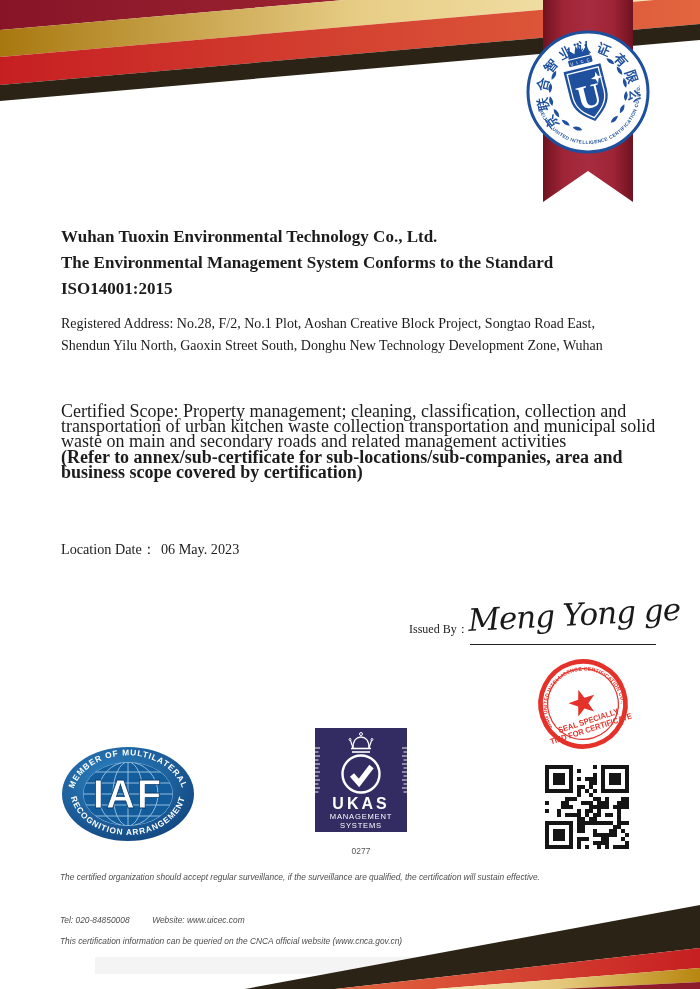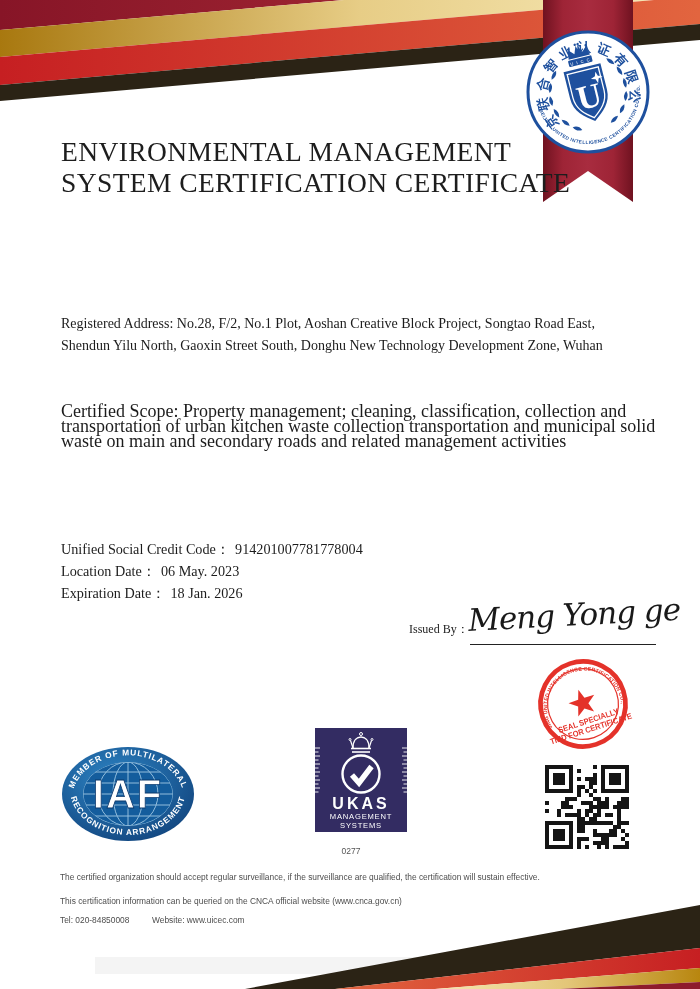--- a/index.html
+++ b/index.html
@@ -11,22 +11,22 @@
   .addresses{left:61px;top:313px;width:584px;font-size:14px;line-height:21.7px;}
   .scope{left:61px;top:404px;width:600px;font-size:18px;line-height:15.2px;}
   .scope .note{font-weight:bold;}
   .details{left:61px;top:539px;font-size:14.2px;line-height:21.8px;}
   .details .lbl{margin-right:5px;}
   .issued-label{left:409px;top:621px;font-size:12px;}
   .signature{left:468px;top:597px;width:192px;text-align:center;
              font-family:"DejaVu Serif",serif;font-style:italic;font-size:31px;
              transform:rotate(-3deg);color:#191919;letter-spacing:-1px;white-space:nowrap;}
   .sig-line{left:470px;top:644px;width:186px;border-top:1.8px solid #222;height:0;}
-  .footer-line{left:60px;font-family:"Liberation Sans",sans-serif;font-size:8.4px;color:#4d4d4d;white-space:nowrap;}
-  .ukas-number{left:305px;top:846px;width:92px;text-align:center;
+  .footer-line{left:60px;font-family:"Liberation Sans",sans-serif;font-size:8.4px;color:#4d4d4d;white-space:nowrap;font-style:italic;}
+  .ukas-number{left:315px;top:846px;width:92px;text-align:center;
                font-family:"Liberation Sans",sans-serif;font-size:8.5px;color:#555;}
   svg text{font-family:"Liberation Sans",sans-serif;}
   svg .serif{font-family:"Liberation Serif",serif;}
 </style>
 </head>
 <body>
 
 <div class="page">
 
   <svg class="abs" style="left:0;top:0" width="700" height="220" viewBox="0 0 700 220">
@@ -103,43 +103,39 @@
         <use href="#leaf" transform="translate(83,96.9) rotate(150)"></use>
         <use href="#leaf" transform="translate(93.1,88.4) rotate(130)"></use>
         <use href="#leaf" transform="translate(99.7,77) rotate(110)"></use>
         <use href="#leaf" transform="translate(102,64) rotate(90)"></use>
         <use href="#leaf" transform="translate(99.7,51) rotate(70)"></use>
         <use href="#leaf" transform="translate(93.1,39.6) rotate(50)"></use>
       </g>
     </g>
   </svg>
 
-  <div class="abs title">
-    <div>ENVIRONMENTAL MANAGEMENT</div>
-    <div>SYSTEM CERTIFICATION CERTIFICATE</div>
+
+  <div class="abs company">
+    <div>Wuhan Tuoxin Environmental Technology Co., Ltd.</div>
+    <div>The Environmental Management System Conforms to the Standard</div>
+    <div>ISO14001:2015</div>
   </div>
-
 
   <div class="abs addresses">
     <div>Registered Address: No.28, F/2, No.1 Plot, Aoshan Creative Block Project, Songtao Road East, Shendun Yilu North, Gaoxin Street South, Donghu New Technology Development Zone, Wuhan</div>
   </div>
 
   <div class="abs scope">
     <div>Certified Scope: Property management; cleaning, classification, collection and transportation of urban kitchen waste collection transportation and municipal solid waste on main and secondary roads and related management activities</div>
+    <div class="note">(Refer to annex/sub-certificate for sub-locations/sub-companies, area and business scope covered by certification)</div>
   </div>
 
   <div class="abs details">
     <div>
-      <span class="lbl">Unified Social Credit Code：</span><span>914201007781778004</span>
-    </div>
-    <div>
       <span class="lbl">Location Date：</span><span>06 May. 2023</span>
-    </div>
-    <div>
-      <span class="lbl">Expiration Date：</span><span>18 Jan. 2026</span>
     </div>
   </div>
 
   <div class="abs issued-label">Issued By：</div>
   <div class="abs signature">Meng Yong ge</div>
   <div class="abs sig-line"></div>
 
   <svg class="abs" style="left:533px;top:654px;opacity:.93" width="100" height="100" viewBox="0 0 106 106">
     <defs>
       <path id="stampArc" d="M 14.5,66 A 39.5,39.5 0 1 1 91.5,66"></path>
@@ -469,21 +465,21 @@
       <rect x="78" y="82" width="4" height="4" fill="#151515"></rect>
       <rect x="82" y="82" width="4" height="4" fill="#151515"></rect>
     </svg>
 
   <div class="abs footer-line" style="top:872px">The certified organization should accept regular surveillance, if the surveillance are qualified, the certification will sustain effective.</div>
   <div class="abs footer-line" style="top:915px">
     <span>Tel: 020-84850008</span>
     <span style="display:inline-block;width:18px"></span>
     <span>Website: www.uicec.com</span>
   </div>
-  <div class="abs footer-line" style="top:896px">This certification information can be queried on the CNCA official website (www.cnca.gov.cn)</div>
+  <div class="abs footer-line" style="top:936px">This certification information can be queried on the CNCA official website (www.cnca.gov.cn)</div>
 
   <svg class="abs" style="left:0;top:889px" width="700" height="100" viewBox="0 0 700 100">
     <defs>
       <linearGradient id="goldGradB" x1="0" y1="0" x2="1" y2="0">
         <stop offset="0" stop-color="#f5e6b2"></stop>
           <stop offset="0.5" stop-color="#e3c678"></stop>
           <stop offset="1" stop-color="#b8860f"></stop>
       </linearGradient>
       <linearGradient id="redGradB" x1="0" y1="0" x2="1" y2="0">
         <stop offset="0" stop-color="#e2653f"></stop>

